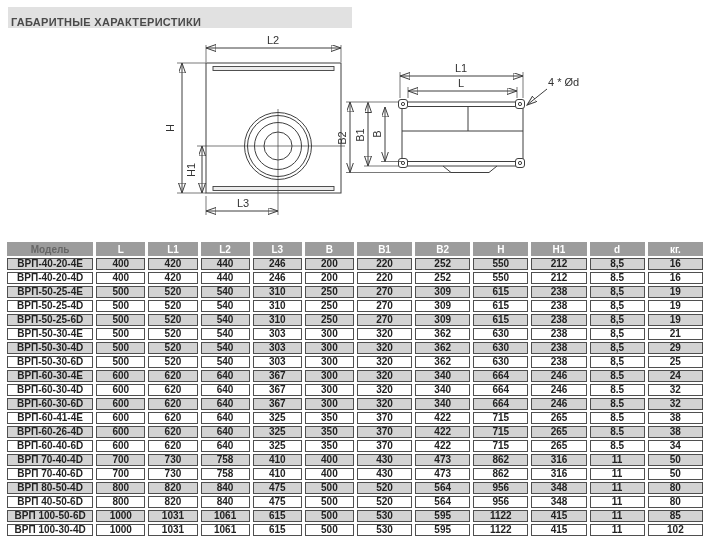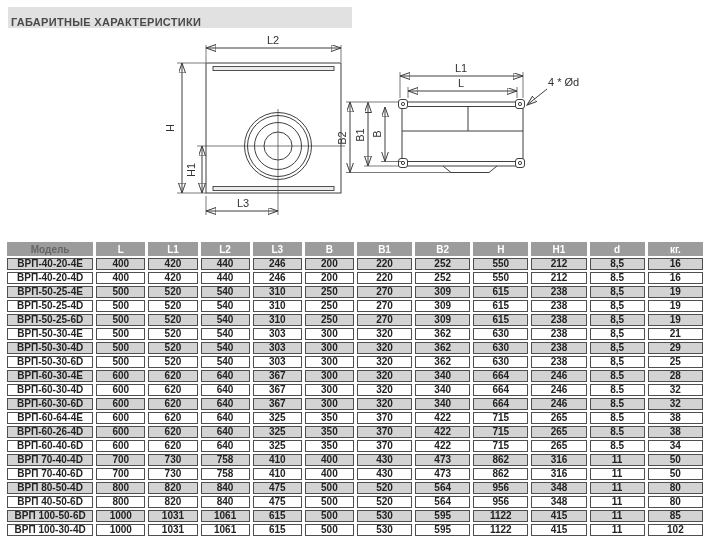--- a/index.html
+++ b/index.html
@@ -288,21 +288,21 @@
         <td>600</td>
         <td>620</td>
         <td>640</td>
         <td>367</td>
         <td>300</td>
         <td>320</td>
         <td>340</td>
         <td>664</td>
         <td>246</td>
         <td>8.5</td>
-        <td>28</td>
+        <td>24</td>
       </tr>
       <tr>
         <td>ВРП-60-30-4D</td>
         <td>600</td>
         <td>620</td>
         <td>640</td>
         <td>367</td>
         <td>300</td>
         <td>320</td>
         <td>340</td>
@@ -319,21 +319,21 @@
         <td>367</td>
         <td>300</td>
         <td>320</td>
         <td>340</td>
         <td>664</td>
         <td>246</td>
         <td>8.5</td>
         <td>32</td>
       </tr>
       <tr>
-        <td>ВРП-60-64-4Е</td>
+        <td>ВРП-60-41-4Е</td>
         <td>600</td>
         <td>620</td>
         <td>640</td>
         <td>325</td>
         <td>350</td>
         <td>370</td>
         <td>422</td>
         <td>715</td>
         <td>265</td>
         <td>8.5</td>

